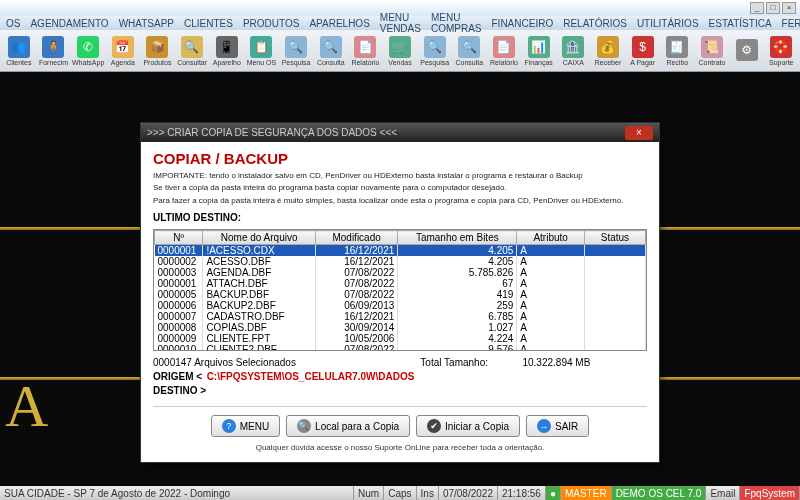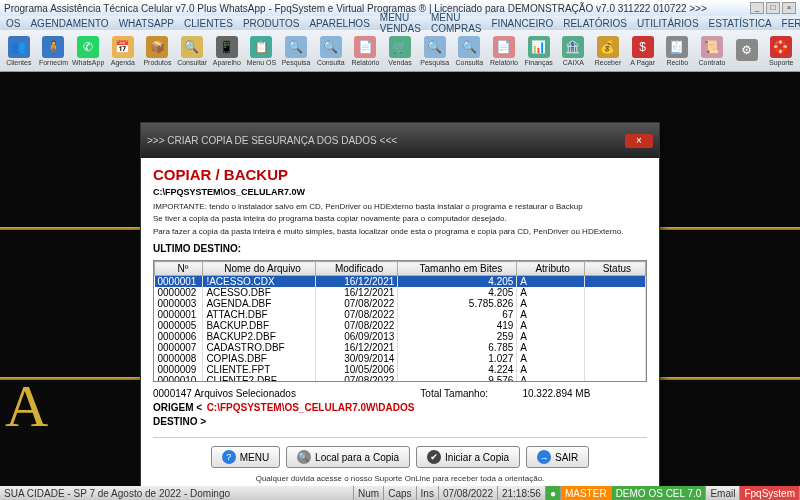--- a/index.html
+++ b/index.html
@@ -11,54 +11,53 @@
 .menu-bar span{cursor:default}
 .toolbar{height:42px;background:linear-gradient(#f0f4f8,#d8dde2);display:flex;align-items:center;padding:2px;gap:1px;border-bottom:1px solid #999}
 .tool-btn{display:flex;flex-direction:column;align-items:center;justify-content:center;width:36px;height:38px;cursor:pointer}
 .tool-btn .ico{width:22px;height:22px;border-radius:3px;display:flex;align-items:center;justify-content:center;font-size:12px;color:#fff}
 .tool-btn .lbl{font-size:7px;color:#333;margin-top:1px;white-space:nowrap}
 .workspace{position:absolute;top:72px;left:0;right:0;bottom:14px;background:#0a0a0a}
 .goldline{position:absolute;left:0;right:0;height:3px;background:linear-gradient(#d4af37,#8b6914)}
 .gl1{top:155px}.gl2{top:305px}
 .bigA{position:absolute;left:5px;top:300px;font-size:60px;color:#d4af37;font-family:serif}
 .modal{position:absolute;left:140px;top:50px;width:520px;background:#fff;border:1px solid #333;box-shadow:3px 3px 8px rgba(0,0,0,.5)}
-.modal-title{height:35px;background:linear-gradient(#555,#222);color:#ccc;display:flex;align-items:center;padding:0 6px;font-size:9px}
+.modal-title{height:19px;background:linear-gradient(#555,#222);color:#ccc;display:flex;align-items:center;padding:0 6px;font-size:9px}
 .modal-title .mclose{margin-left:auto;width:28px;height:14px;background:#c03020;color:#fff;text-align:center;border-radius:2px;line-height:13px}
 .modal-body{padding:8px 12px 10px;background:#fff}
 .h-red{color:#c00000;font-size:15px;font-weight:bold;margin-bottom:4px}
 .h-black{font-size:10px;font-weight:bold;margin-bottom:3px}
 .path{font-size:9px;font-weight:bold;margin-bottom:5px}
 .info-text{font-size:8px;color:#222;line-height:1.3;margin-bottom:2px}
 .meta-row{font-size:8px;margin-top:6px}
 .meta-row b{display:inline-block;width:90px}
 .meta-row .val-red{color:#c00;font-weight:bold}
 .grid{margin-top:6px;border:1px solid #888;height:122px;overflow:hidden}
 .grid table{width:100%;border-collapse:collapse;font-size:8px}
-.grid th{background:linear-gradient(#f8f8f8,#dcdcdc);border:1px solid #aaa;padding:1px 14px;text-align:right;font-weight:normal}
+.grid th{background:linear-gradient(#f8f8f8,#dcdcdc);border:1px solid #aaa;padding:1px 14px;text-align:center;font-weight:normal}
 .grid td{border-right:1px solid #ddd;padding:0 3px;white-space:nowrap}
 .grid tr.sel td{background:#1e5bb8;color:#fff}
 .grid .num{text-align:right}
 .summary{font-size:8px;margin-top:6px}
 .summary b{font-weight:normal}
 .origin{font-size:8px;margin-top:3px}
 .origin .red{color:#c00;font-weight:bold}
 .btn-row{display:flex;gap:6px;margin-top:10px;justify-content:center;align-items:center;border-top:1px solid #ccc;padding-top:8px}
 .btn{height:22px;padding:0 10px;background:linear-gradient(#fdfdfd,#e0e0e0);border:1px solid #888;border-radius:3px;display:flex;align-items:center;gap:4px;font-size:9px;cursor:pointer}
 .btn .bico{width:14px;height:14px;border-radius:7px;display:inline-flex;align-items:center;justify-content:center;color:#fff;font-size:9px}
 .footnote{font-size:8px;text-align:center;margin-top:6px;color:#333}
 .statusbar{position:absolute;bottom:0;left:0;right:0;height:14px;background:linear-gradient(#eee,#ccc);display:flex;align-items:center;font-size:8px;color:#333}
 .statusbar .cell{padding:0 4px;border-right:1px solid #999;height:100%;display:flex;align-items:center}
 .statusbar .green{background:#4a4;color:#fff}
 .statusbar .orange{background:#f80;color:#fff}
 </style>
 </head>
 <body>
 
 <div class="title-bar">
-  <span>Programa Assistência Técnica Celular v7.0 Plus WhatsApp - FpqSystem e Virtual Programas ® | Licenciado para  DEMONSTRAÇÃO v7.0 311222 010722 &gt;&gt;&gt;</span>
   <div class="win-controls">
     <span>_</span>
     <span>□</span>
     <span>×</span>
   </div>
 </div>
 
 <div class="menu-bar">
   <span>OS</span>
   <span>AGENDAMENTO</span>
@@ -176,21 +175,20 @@
   <div class="goldline gl2"></div>
   <div class="bigA">A</div>
 
   <div class="modal">
     <div class="modal-title">
       <span>&gt;&gt;&gt; CRIAR COPIA DE SEGURANÇA DOS DADOS &lt;&lt;&lt;</span>
       <span class="mclose">×</span>
     </div>
     <div class="modal-body">
       <div class="h-red">COPIAR / BACKUP</div>
-      <div class="path">C:\FPQSYSTEM\OS_CELULAR7.0W</div>
       <div class="info-text">IMPORTANTE: tendo o instalador salvo em CD, PenDriver ou HDExterno basta instalar o programa e restaurar o Backup</div>
       <div class="info-text">Se tiver a copia da pasta inteira do programa basta copiar novamente para o computador desejado.</div>
       <div class="info-text">Para fazer a copia da pasta inteira é muito simples, basta localizar onde esta o programa e copia para CD, PenDriver ou HDExterno.</div>
 
       <div class="meta-row"><b>ULTIMO DESTINO:</b></div>
 
       <div class="grid">
         <table id="grid-table">
           <thead>
               <tr id="grid-head">

